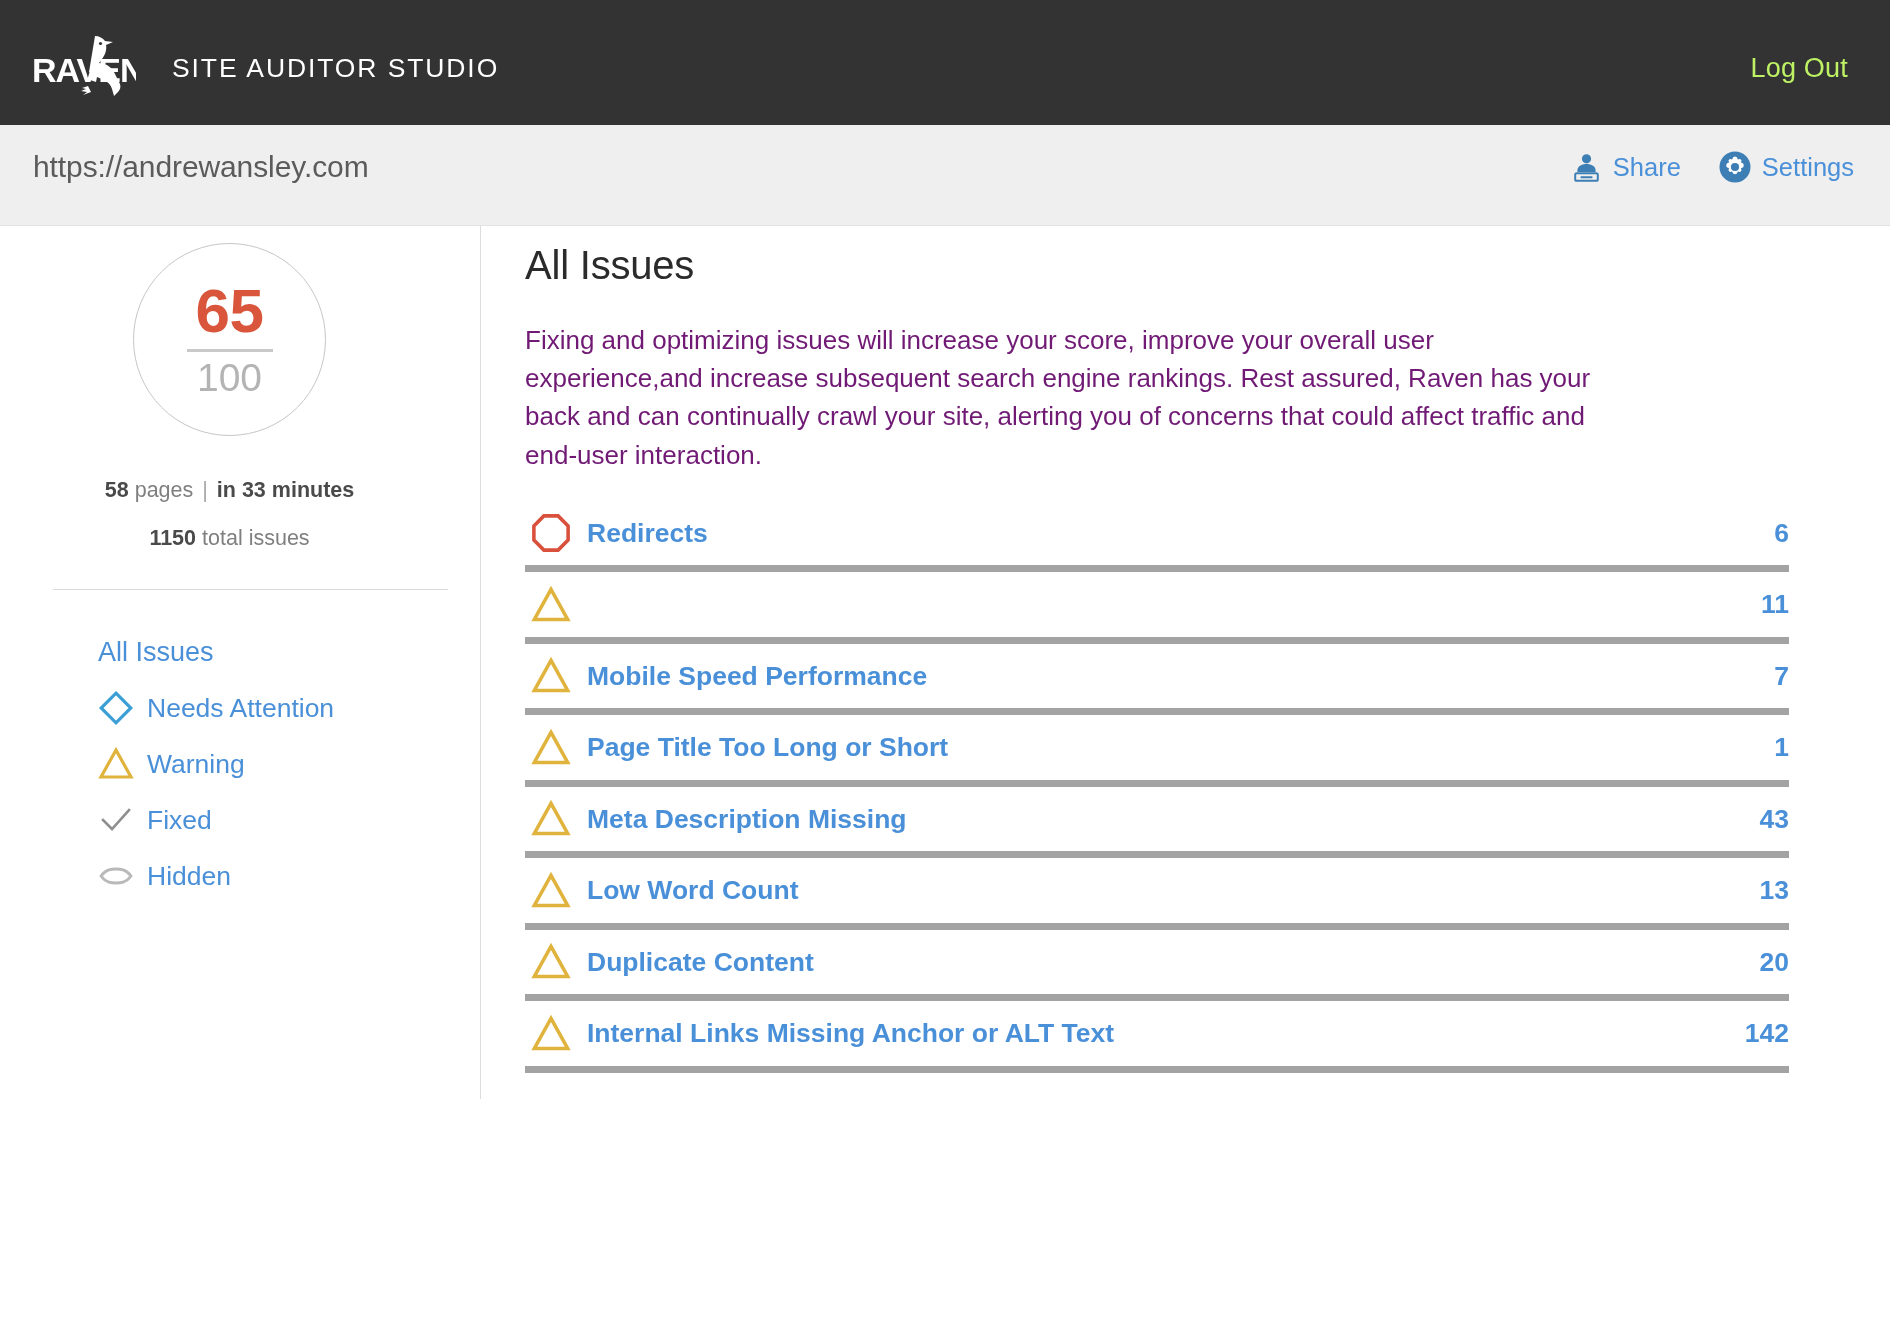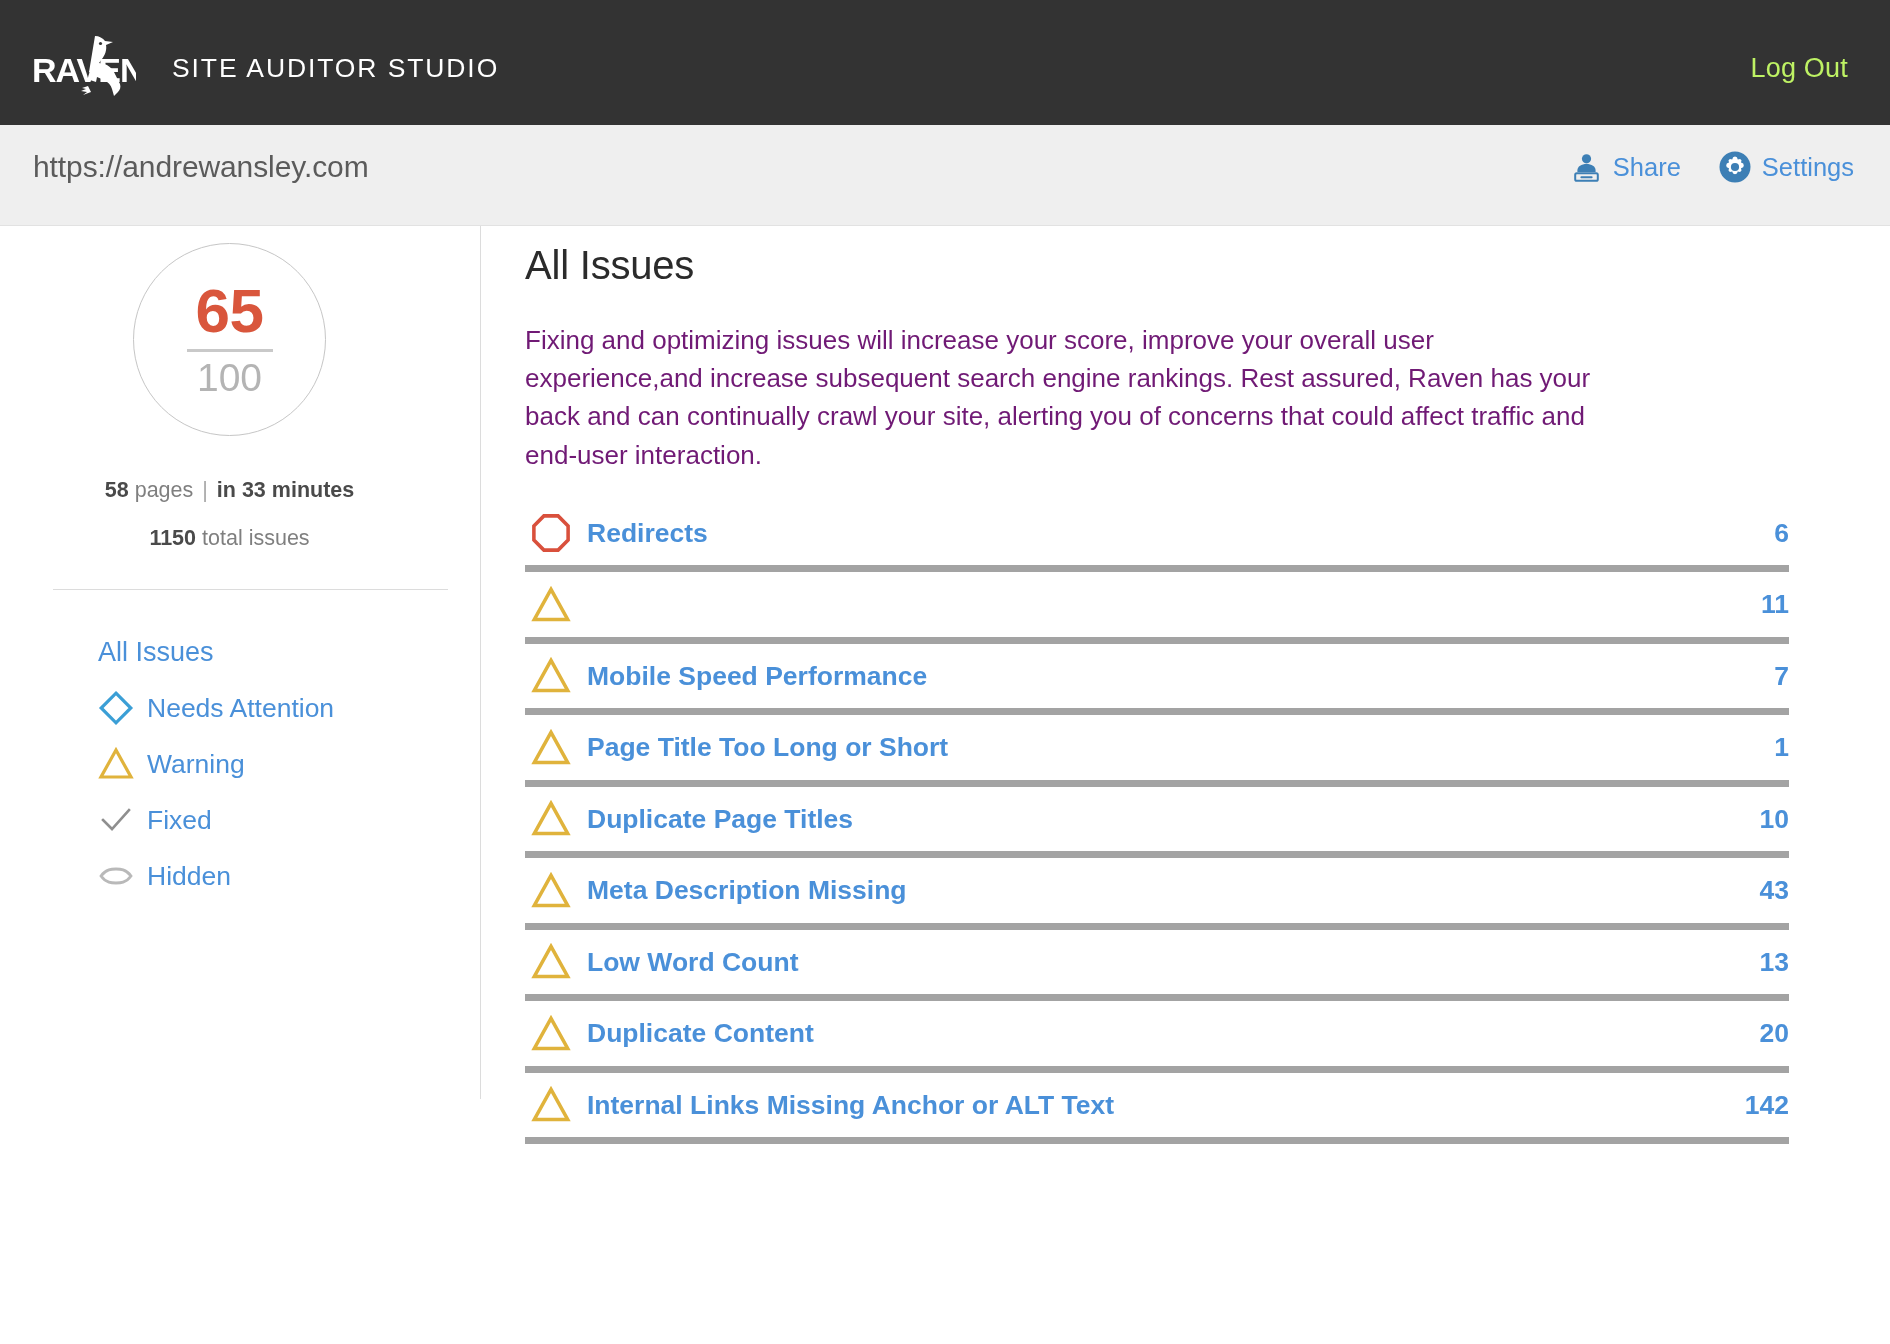--- a/index.html
+++ b/index.html
@@ -396,29 +396,20 @@
       <div class="issue-row">
         <span class="issue-icon">
           <svg class="icon-svg" width="40" height="40" viewBox="0 0 36 36" aria-hidden="true">
             <polygon points="18,4 33,31 3,31" fill="none" stroke="#e0b33c" stroke-width="3.2"></polygon>
           </svg>
         </span>
         <span class="issue-label">Page Title Too Long or Short</span>
         <span class="issue-count">1</span>
       </div>
 
-      <div class="issue-row">
-        <span class="issue-icon">
-          <svg class="icon-svg" width="40" height="40" viewBox="0 0 36 36" aria-hidden="true">
-            <polygon points="18,4 33,31 3,31" fill="none" stroke="#e0b33c" stroke-width="3.2"></polygon>
-          </svg>
-        </span>
-        <span class="issue-label">Duplicate Page Titles</span>
-        <span class="issue-count">10</span>
-      </div>
 
       <div class="issue-row">
         <span class="issue-icon">
           <svg class="icon-svg" width="40" height="40" viewBox="0 0 36 36" aria-hidden="true">
             <polygon points="18,4 33,31 3,31" fill="none" stroke="#e0b33c" stroke-width="3.2"></polygon>
           </svg>
         </span>
         <span class="issue-label">Meta Description Missing</span>
         <span class="issue-count">43</span>
       </div>

